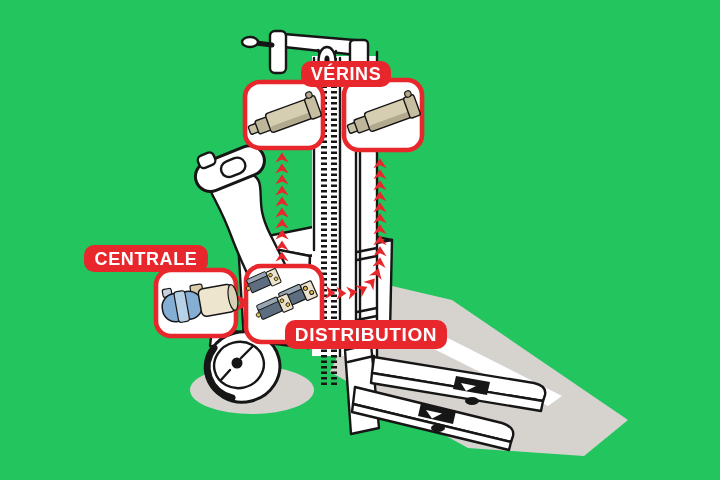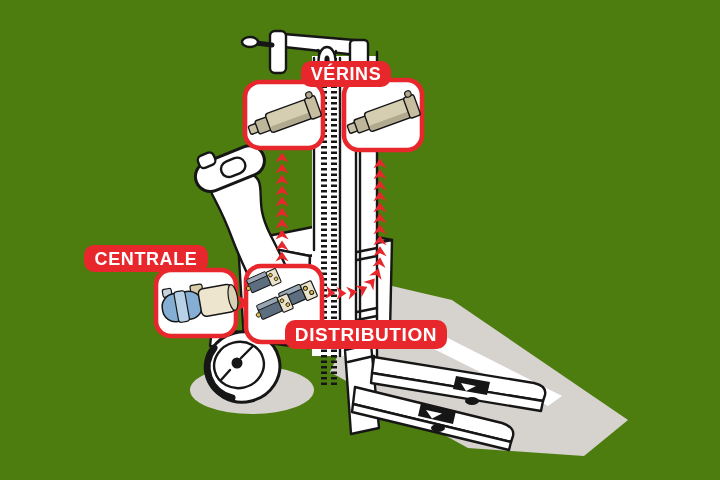--- a/index.html
+++ b/index.html
@@ -1,16 +1,16 @@
 <!DOCTYPE html>
 <html style="--accent-red: #e8272c; --outline: #161616; --shadow: #d6d3cf; --background: #ffffff; --cylinder-barrel: #d6ceb1; --cylinder-collar: #beb69a; --cylinder-rod: #c9c1a5; --cylinder-head: #c7bea1; --cylinder-port: #b2a98c; --cylinder-shade: #968d72; --pump-tank: #85aed4; --pump-band: #b7d1e6; --pump-motor: #ede5cd; --pump-motor-end: #d9d1b6; --pump-fitting-a: #d8cda8; --pump-fitting-b: #c5d2de; --valve-body: #5d6e80; --valve-top: #97a6b2; --valve-end: #ebe3cb; --valve-dot: #e0bf4a;"><head>
 <meta charset="utf-8">
 <style>
   html,body{margin:0;padding:0;background:#fff;}
-  .stage{position:relative;width:720px;height:480px;background:#4d7c0f;overflow:hidden;
+  .stage{position:relative;width:720px;height:480px;background:#22c55e;overflow:hidden;
          font-family:"Liberation Sans",sans-serif;text-align:center;}
   svg{display:block;}
   
   .ink-line{stroke:var(--outline);stroke-width:2.4;fill:none;stroke-linecap:round;stroke-linejoin:round;}
   .ink-shape{stroke:var(--outline);stroke-width:2.4;fill:#fff;stroke-linejoin:round;}
   .ink-thick{stroke:var(--outline);stroke-width:3;fill:#fff;stroke-linejoin:round;}
   .ink-fill{fill:var(--outline);stroke:none;}
   .mask{fill:#fff;stroke:none;}
   .chain{stroke:var(--outline);stroke-width:6;stroke-dasharray:2.6 2.9;fill:none;}
   .shadow-shape{fill:var(--shadow);stroke:none;}

